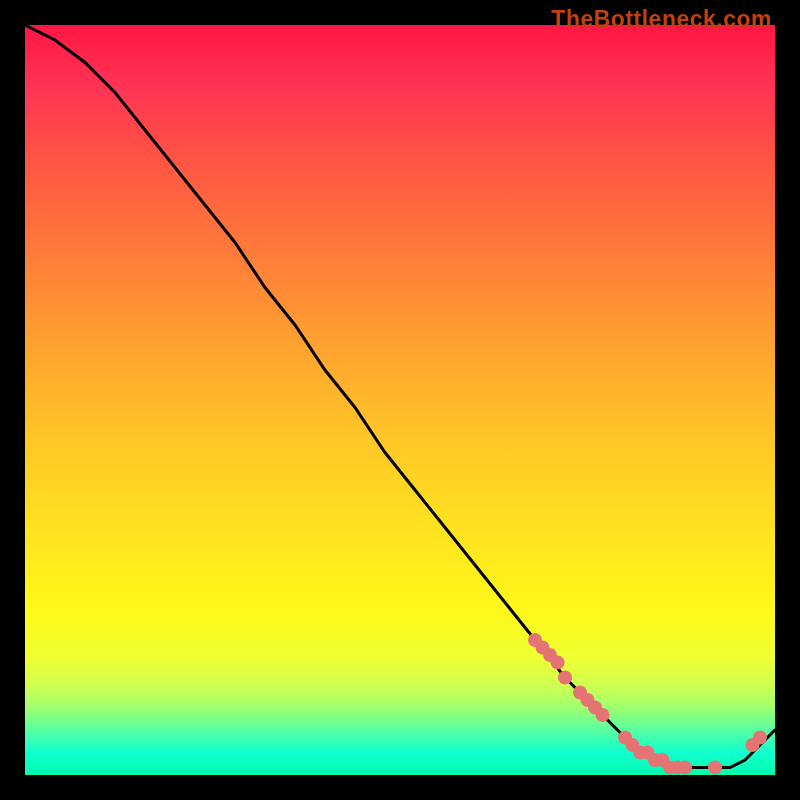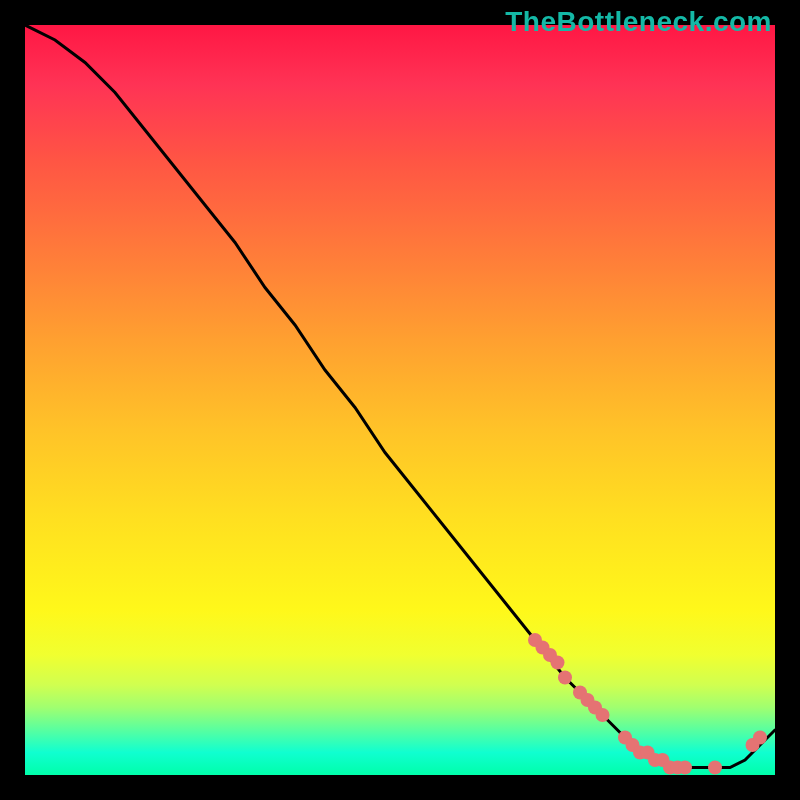--- a/index.html
+++ b/index.html
@@ -38,23 +38,23 @@
       #40ffb0 95%,
       #10ffd0 97%,
       #00ffaa 100%
     );
   }
   .watermark {
     position: absolute;
     top: 6px;
     right: 28px;
     font-family: Arial, Helvetica, sans-serif;
-    font-size: 28px;
+    font-size: 23px;
     font-weight: bold;
-    color: #14b8a6;
+    color: #c2410c;
     letter-spacing: 0.5px;
   }
   svg.curve {
     position: absolute;
     left: 0;
     top: 0;
     width: 750px;
     height: 750px;
     pointer-events: none;
   }

